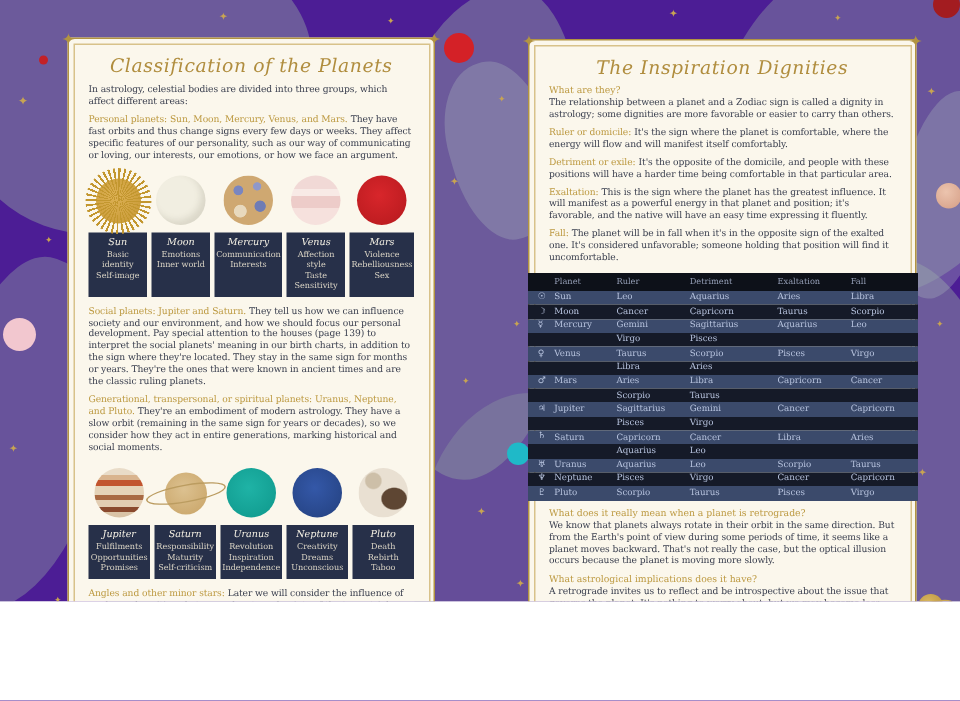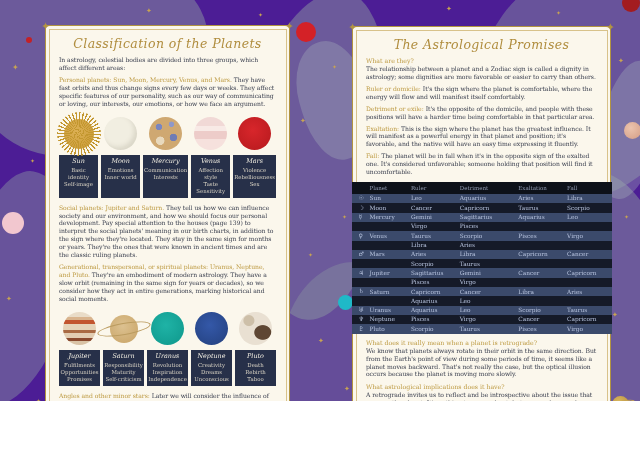--- a/index.html
+++ b/index.html
@@ -267,21 +267,21 @@
       </p>
     </div>
   </div>
 
   <div class="page page-right">
     <div class="corner" style="left:-5px;top:-5px;"></div>
     <div class="corner" style="right:-5px;top:-5px;"></div>
     <div class="corner" style="left:-5px;bottom:-5px;"></div>
     <div class="corner" style="right:-5px;bottom:-5px;"></div>
     <div class="content">
-      <div class="script-title">The Astrological Promises</div>
+      <div class="script-title">The Inspiration Dignities</div>
       <div class="qhead">What are they?</div>
       <p class="para" style="margin-top:0;">
         <span>The relationship between a planet and a Zodiac sign is called a dignity in astrology; some dignities are more favorable or easier to carry than others.</span>
       </p>
       <p class="para">
         <span class="lead">Ruler or domicile:</span><span>It's the sign where the planet is comfortable, where the energy will flow and will manifest itself comfortably.</span>
       </p>
       <p class="para">
         <span class="lead">Detriment or exile:</span><span>It's the opposite of the domicile, and people with these positions will have a harder time being comfortable in that particular area.</span>
       </p>

